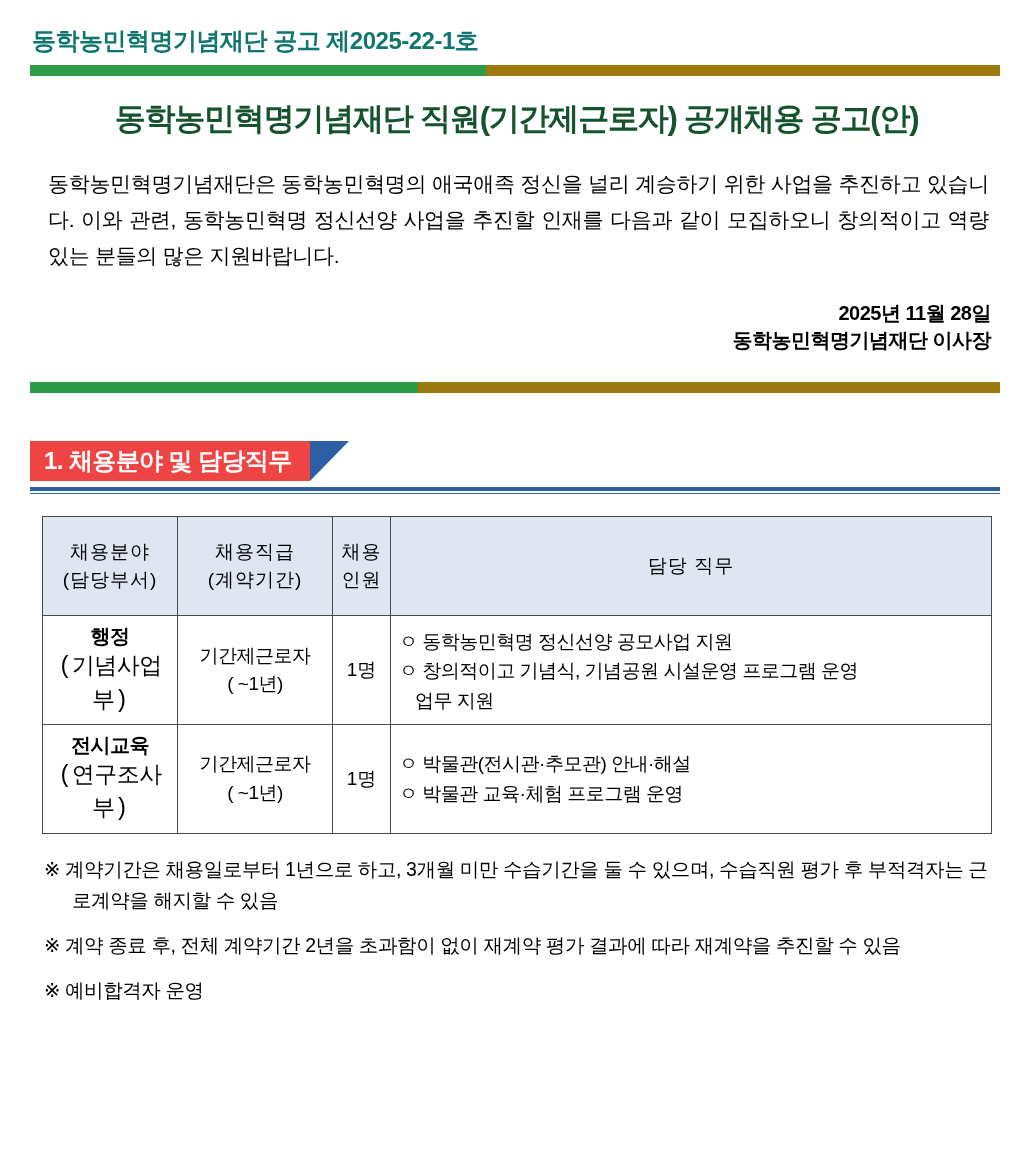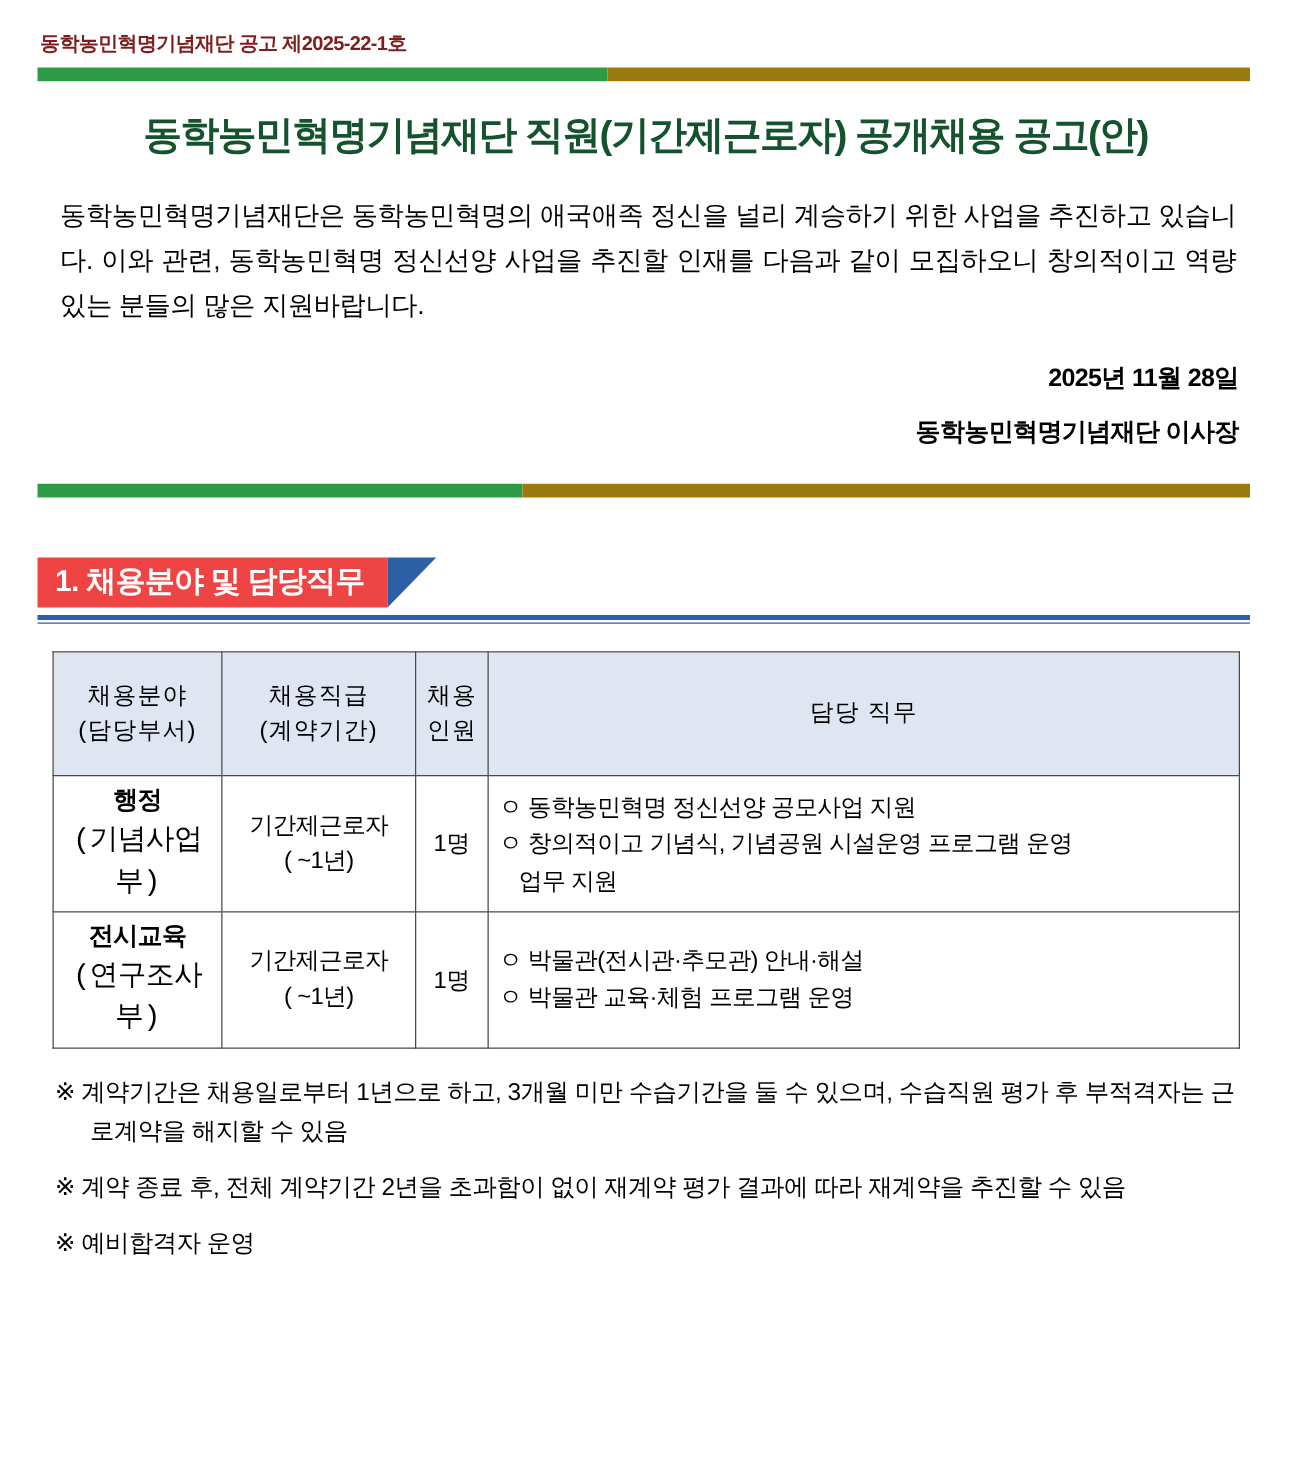--- a/index.html
+++ b/index.html
@@ -16,24 +16,24 @@
   }
   .page {
     position: relative;
     width: 1033px;
     min-height: 1170px;
     box-sizing: border-box;
     padding: 20px 30px 10px 30px;
   }
   
   .doc-number {
-    font-size: 16px;
-    font-weight: bold;
-    letter-spacing: -0.5px;
-    color: #7f1d1d;
+    font-size: 24px;
+    font-weight: bold;
+    letter-spacing: -0.5px;
+    color: #0f766e;
     margin: 5px 0 8px 2px;
   }
   .rule-top {
     display: flex;
     width: 970px;
     height: 11px;
     margin: 0 0 22px 0;
   }
   .rule-top .seg-green { background: #2e9c46; width: 47%; }
   .rule-top .seg-gold  { background: #9c7a10; width: 53%; }
@@ -57,21 +57,21 @@
     margin-top: 16px;
   }
   .date-line, .signer-line {
     text-align: right;
     font-weight: bold;
     font-size: 20px;
     letter-spacing: -0.5px;
     padding-right: 12px;
   }
   .date-line { margin-top: 26px; }
-  .signer-line { margin-top: 16px; }
+  .signer-line { }
 
   .rule-bottom {
     display: flex;
     width: 970px;
     height: 11px;
     margin: 28px 0 0 0;
   }
   .rule-bottom .seg-green { background: #2e9c46; width: 40%; }
   .rule-bottom .seg-gold  { background: #9c7a10; width: 60%; }
 
@@ -148,21 +148,20 @@
   td.field {
     text-align: center;
     font-size: 19px;
     line-height: 1.45;
   }
   td.field .name {
     font-weight: bold;
     font-size: 20px;
     display: block;
     letter-spacing: -0.5px;
-    font-family: Liberation Mono, monospace;
   }
   td.field .dept {
     font-size: 23px;
     display: block;
     letter-spacing: -0.5px;
     font-family: Liberation Mono, monospace;
   }
   td.grade {
     text-align: center;
     font-size: 19px;

